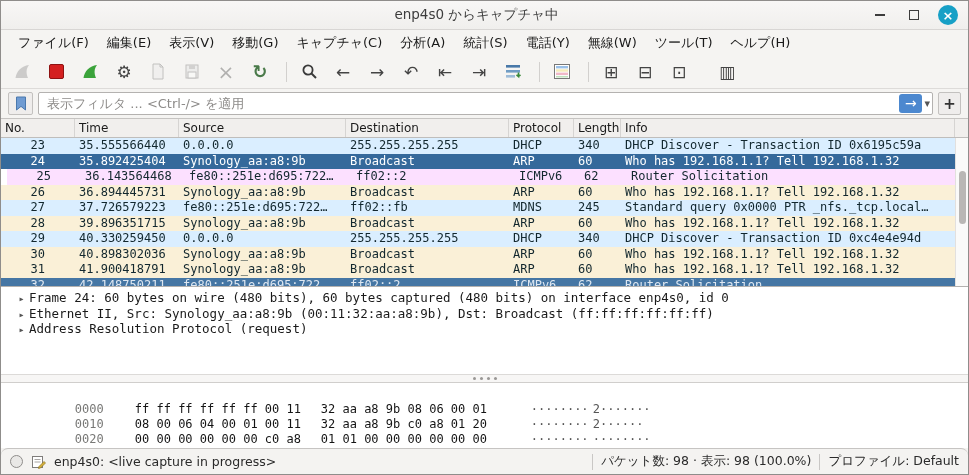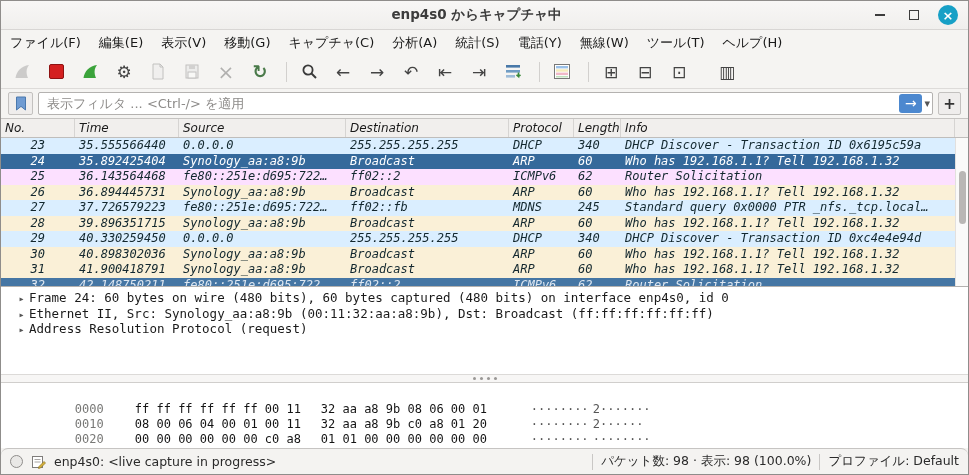--- a/index.html
+++ b/index.html
@@ -9,29 +9,29 @@
     border: 1px solid #8f8d8b;
     background: #f5f4f2;
     font-family: "DejaVu Sans", "Liberation Sans", sans-serif;
     display: flex; flex-direction: column;
     overflow: hidden;
     color: #1a1a1a;
   }
   
   .titlebar { height: 29px; position: relative; display:flex; align-items:center;
     background: linear-gradient(#f8f7f6,#f0efed); border-bottom: 1px solid #d8d6d4; flex: none; }
-  .title { position:absolute; left:0; right:16px; text-align:center; font-size:13.5px; font-weight:bold; color:#3c3c3c; pointer-events:none; }
+  .title { position:absolute; left:0; right:16px; text-align:center; font-size:13.5px; font-weight:normal; color:#3c3c3c; pointer-events:none; }
   .winbtns { margin-left:auto; display:flex; align-items:center; gap:14px; padding-right:10px; z-index:2; }
   .winbtn { width:20px; height:20px; display:flex; align-items:center; justify-content:center; cursor:default; }
   .min-glyph { width:10px; height:2px; background:#3c3c3c; }
   .max-glyph { width:10px; height:10px; border:1.5px solid #3c3c3c; }
   .winbtn.close { border-radius:50%; background:#17a0c6; }
   .close-x { color:#fff; font-size:13px; line-height:1; font-weight:bold; }
   
-  .menubar { height:25px; display:flex; align-items:center; font-size:13px; flex:none; }
+  .menubar { height:25px; display:flex; align-items:center; padding-left:8px; font-size:13px; flex:none; }
   .menu-item { padding: 3px 9px; white-space:nowrap; }
   
   .toolbar { height:34px; display:flex; align-items:center; padding-left:6px; border-bottom:1px solid #dddbd9; flex:none; }
   .tbtn { width:30px; height:27px; border:none; background:transparent; display:flex; align-items:center; justify-content:center;
           margin-right:4px; font-family:"DejaVu Sans",sans-serif; }
   .tbtn.glyph { font-size:17px; color:#444; }
   .tbtn.disabled { opacity:.38; }
   .tsep { width:1px; height:20px; background:#d2d0ce; margin:0 7px; flex:none; }
   .stop-sq { width:15px; height:15px; background:#d42020; border:1px solid #8e1212; border-radius:2px; }
   .gear { font-size:19px; color:#555; }
@@ -42,38 +42,38 @@
   .filter-wrap { flex:1; position:relative; height:23px; }
   .filter-input { width:100%; height:23px; border:1px solid #b4b2b0; border-radius:2px; background:#fff; padding:0 58px 0 8px;
                   font-size:13px; color:#ef4444; font-family:"DejaVu Sans",sans-serif; }
   .filter-input::placeholder { color:#8d8b89; }
   .apply-group { position:absolute; right:3px; top:2px; display:flex; align-items:center; gap:2px; }
   .apply-btn { width:23px; height:19px; background:#4c88cf; border-radius:3px; color:#fff; font-size:14px; line-height:19px; text-align:center; }
   .apply-caret { font-size:11px; color:#555; }
   .add-btn { width:23px; height:23px; border:1px solid #c3c1bf; border-radius:2px; background:#efedec; font-size:15px; font-weight:bold;
              color:#333; display:flex; align-items:center; justify-content:center; }
   
-  .plist { height:167px; flex:none; position:relative; background:#fff; overflow:hidden;font-style:italic; }
+  .plist { height:167px; flex:none; position:relative; background:#fff; overflow:hidden; }
   .phead { height:19px; display:flex; background:#f1efed; border-bottom:1px solid #bfbdbb; font-size:12px; padding-right:13px; }
   .hcell { border-right:1px solid #d6d4d2; padding-left:4px; line-height:18px; white-space:nowrap; overflow:hidden; }
   .prows { font-family:"DejaVu Sans Mono","Liberation Mono",monospace; font-size:12px; margin-right:13px; }
   .prow { display:flex; height:15.5px; line-height:15.5px; white-space:nowrap; }
   .cell { padding-left:4px; white-space:nowrap; overflow:hidden; flex:none; }
   .c-no    { width:74px;  }
   .prow .c-no { text-align:right; padding-right:30px; padding-left:0; }
   .c-time  { width:104px; }
   .c-src   { width:167px; }
   .c-dst   { width:163px; }
   .c-proto { width:65px;  }
   .c-len   { width:47px;  }
   .prow .c-len { text-align:left; padding-right:5px; }
   .c-info  { flex:1 1 auto; min-width:0; }
   .row-udp      { background:#daeeff; color:#12272e; }
   .row-arp      { background:#faf0d7; color:#12272e; }
-  .row-icmp     { background:#fce0ff; color:#12272e; }
+  .row-icmp     { background:#fce0ff; color:#12272e;margin-left:6px; }
   .row-selected { background:#35699b; color:#ffffff; }
   .row-partial  { background:#4576a4; color:#dfe8f2; height:8px; overflow:hidden; }
   .vscroll { position:absolute; top:19px; right:0; bottom:0; width:13px; background:#fafaf9; border-left:1px solid #e2e0de; }
   .vthumb { position:absolute; left:3px; width:7px; top:22%; height:36%; background:#b9b7b5; border-radius:4px; }
   
   .details { height:88px; flex:none; background:#fff; border-top:1px solid #b3b1af; padding-top:3px;
              font-family:"DejaVu Sans Mono","Liberation Mono",monospace; font-size:12.5px; overflow:hidden; }
   .dline { height:15.5px; line-height:15.5px; white-space:nowrap; padding-left:13px; }
   .dexp { display:inline-block; width:15px; text-align:center; color:#555; font-size:10px; }
   

